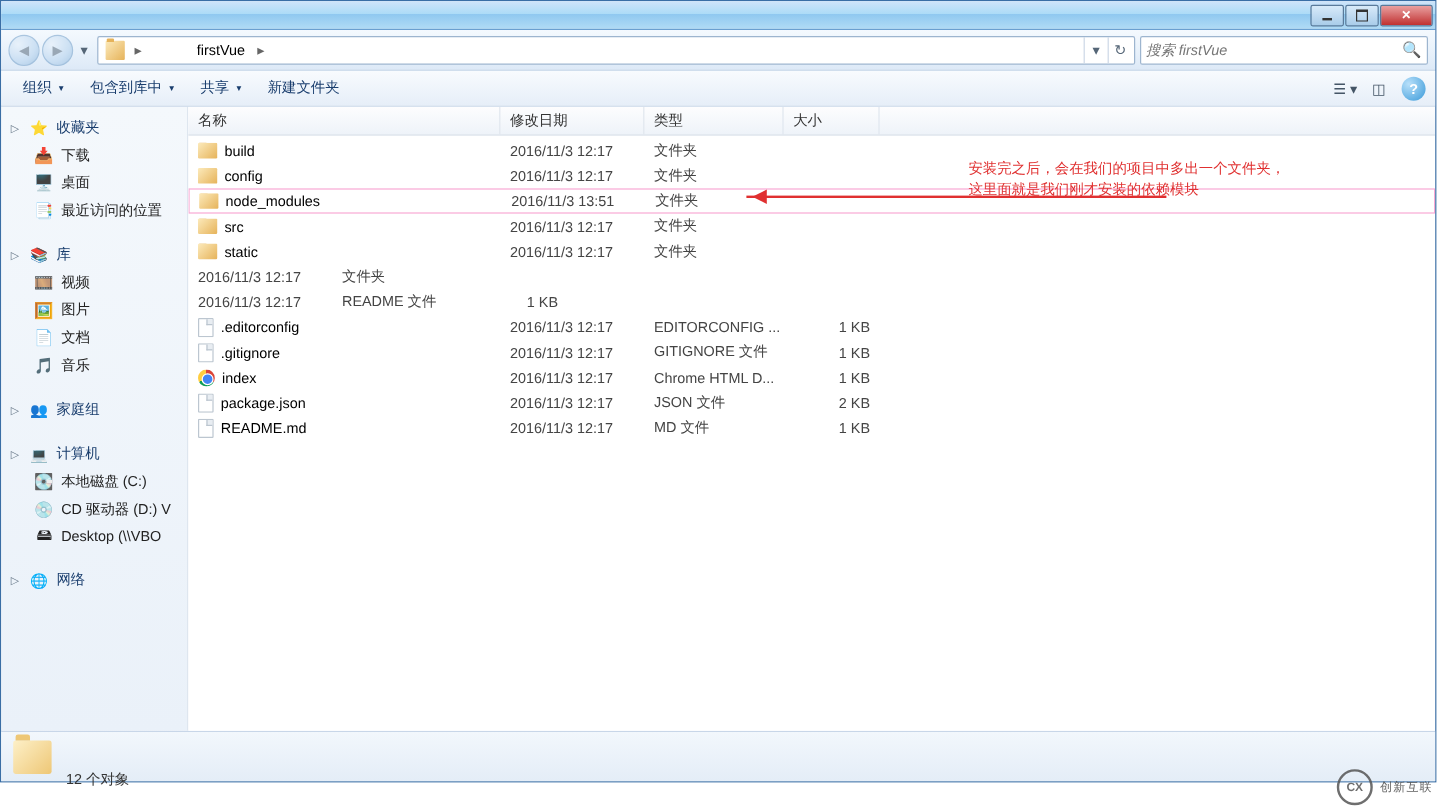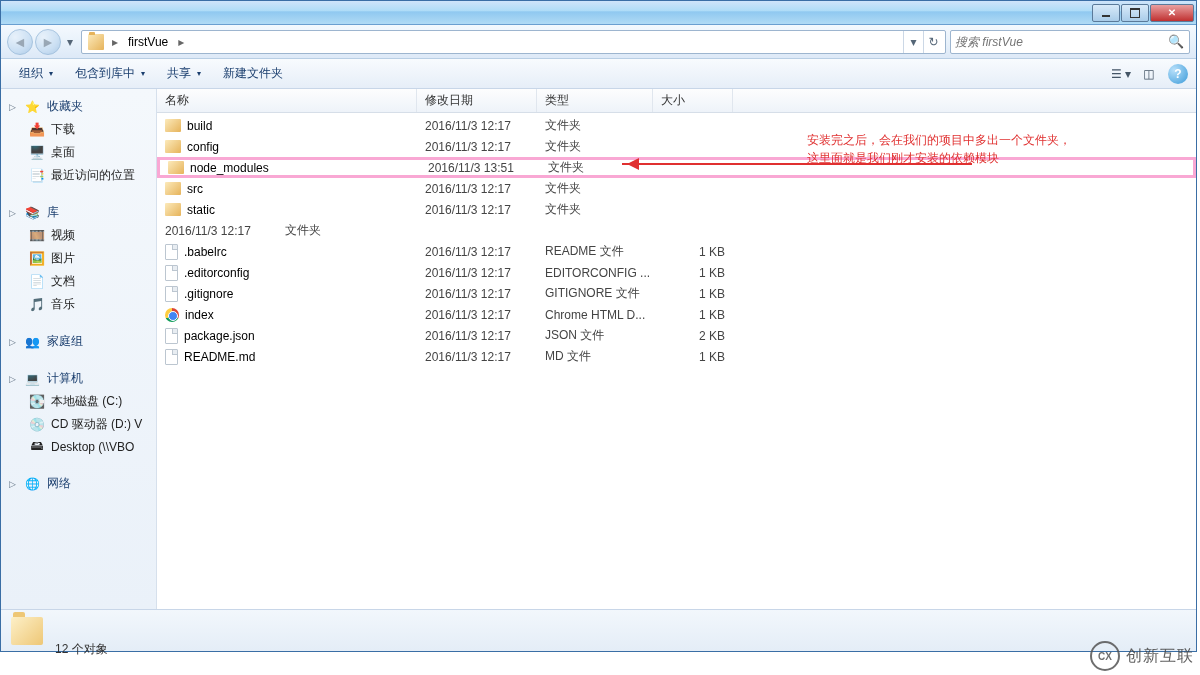--- a/index.html
+++ b/index.html
@@ -18,21 +18,21 @@
 .win-btn.close::before{content:"✕";color:#fff;font-size:10px;font-weight:bold;}
 
 .navbar { height: 34px; background: linear-gradient(to bottom, #f4f9fe 0%, #e9f2fb 50%, #dde9f7 100%); display: flex; align-items: center; padding: 0 6px; border-bottom: 1px solid #b8cee4; gap: 4px; }
 .nav-arrows { display: flex; gap: 2px; }
 .nav-arrow { width: 26px; height: 26px; border-radius: 50%; background: radial-gradient(circle at 30% 30%,#e6f0fa,#b9d5ef 60%,#8ab4da); border:1px solid #7ba5cc; display:flex;align-items:center;justify-content:center;color:#678;font-size:14px; cursor:pointer;}
 .nav-arrow.disabled{opacity:.6;}
 .nav-dd { width:14px;height:26px;display:flex;align-items:center;justify-content:center;color:#567;}
 .breadcrumb { flex: 1; height: 24px; background: #fff; border: 1px solid #9db5cf; border-radius: 2px; display: flex; align-items: center; padding: 0 2px; }
 .bc-icon { width:16px;height:16px;background:linear-gradient(135deg,#fceabb,#e6b35a);border-radius:1px;margin:0 4px;position:relative;}
 .bc-icon::before{content:"";position:absolute;top:-2px;left:1px;width:6px;height:3px;background:#e6b35a;border-radius:1px 1px 0 0;}
-.bc-seg { padding: 0 6px; height: 100%; display: flex; align-items: center; cursor: pointer; }
+.bc-seg { padding: 0 6px; height: 100%; display: flex; align-items: center; cursor: pointer; margin-left: 36px; }
 .bc-arrow { padding: 0 4px; color: #666; }
 .bc-tail { margin-left: auto; display:flex; }
 .bc-tail-btn { width:20px; height:22px; display:flex;align-items:center;justify-content:center;border-left:1px solid #ccd8e6;color:#567;cursor:pointer;}
 .searchbox { width: 240px; height: 24px; background: #fff; border: 1px solid #9db5cf; border-radius: 2px; display: flex; align-items: center; padding: 0 4px; }
 .searchbox input { border: none; outline: none; flex: 1; font-style: italic; color: #888; background: transparent; }
 .search-icon { color:#5a7aa0; font-size:13px;}
 
 .toolbar { height: 30px; background: linear-gradient(to bottom, #f8fbfe, #e6eef8); border-bottom: 1px solid #c8d6e8; display: flex; align-items: center; padding: 0 8px; gap: 2px; }
 .tool-item { padding: 4px 10px; color: #1a3e6e; cursor: pointer; border-radius: 2px; display:flex;align-items:center;gap:4px;}
 .tool-sep::after { content:"▾"; font-size:8px; color:#1a3e6e; margin-left:2px;}
@@ -53,21 +53,21 @@
 .main { flex: 1; display: flex; flex-direction: column; background: #fff; position: relative; }
 .col-headers { height: 24px; background: linear-gradient(to bottom,#fdfdfe,#eef3f9); border-bottom: 1px solid #d6dee8; display: flex; align-items:center;}
 .col-h { padding: 0 8px; height:100%; display:flex;align-items:center; border-right: 1px solid #e0e6ee; color:#333; cursor:pointer;}
 .col-h.name{width:260px;}
 .col-h.date{width:120px;}
 .col-h.type{width:116px;}
 .col-h.size{width:80px;}
 
 .files { flex: 1; overflow: auto; padding-top: 2px; }
 .file-row { height: 21px; display: flex; align-items: center; cursor: pointer; }
-.file-row.highlighted { border:3px solid #f9a8d4; height:21px; }
+.file-row.highlighted { border:1px solid #f9a8d4; height:21px; }
 .fc { padding: 0 8px; display:flex;align-items:center;gap:6px;overflow:hidden;white-space:nowrap;text-overflow:ellipsis;}
 .fc.name{width:260px;}
 .fc.date{width:120px;color:#444;}
 .fc.type{width:116px;color:#444;}
 .fc.size{width:80px;color:#444;justify-content:flex-end;}
 .fldr-ic { width:16px;height:13px;background:linear-gradient(135deg,#fceabb,#e6b35a);border-radius:1px;position:relative;}
 .fldr-ic::before{content:"";position:absolute;top:-3px;left:1px;width:6px;height:3px;background:#e6b35a;border-radius:1px 1px 0 0;}
 .file-ic { width:13px;height:16px;background:#fff;border:1px solid #bcc6d0;border-radius:1px;position:relative;}
 .file-ic::before{content:"";position:absolute;top:0;right:0;width:4px;height:4px;background:#e8edf2;border-left:1px solid #bcc6d0;border-bottom:1px solid #bcc6d0;}
 .chrome-ic{width:14px;height:14px;border-radius:50%;background:conic-gradient(#db4437 0 120deg,#0f9d58 120deg 240deg,#ffcd40 240deg 360deg);position:relative;}
@@ -77,21 +77,21 @@
 .arrow { position:absolute; top:74px; left:465px; width:350px; height:2px; background:#e03030;}
 .arrow::before { content:""; position:absolute; left:-1px; top:-5px; border:6px solid transparent; border-right:12px solid #e03030;}
 
 .statusbar { height: 42px; background: linear-gradient(to bottom,#f2f7fc,#e4edf7); border-top: 1px solid #c8d6e8; display:flex;align-items:center;padding:0 10px;gap:12px;}
 .status-folder { width:32px;height:28px;background:linear-gradient(135deg,#fdf0c8,#eec776);border-radius:2px;position:relative;}
 .status-folder::before{content:"";position:absolute;top:-5px;left:2px;width:12px;height:5px;background:#eec776;border-radius:2px 2px 0 0;}
 .status-text { color:#333;margin-top:37px; }
 
 .watermark { position:absolute; right:6px; bottom:4px; display:flex;align-items:center;gap:6px;opacity:.85;}
 .wm-circle { width:30px;height:30px;border:2px solid #555;border-radius:50%;display:flex;align-items:center;justify-content:center;font-weight:bold;color:#555;font-size:10px;}
-.wm-text { font-size:16px;color:#444;letter-spacing:1px;}
+.wm-text { font-size:10px;color:#444;letter-spacing:1px;}
 </style>
 </head>
 <body>
 
 <div class="window">
 
   <div class="titlebar">
     <div class="titlebar-icons">
     </div>
     <div class="win-btn min"></div>
@@ -273,24 +273,20 @@
             <div class="fc date">2016/11/3 12:17</div>
             <div class="fc type">文件夹</div>
             <div class="fc size"></div>
           </div>
           <div class="file-row">
             <div class="fc date">2016/11/3 12:17</div>
             <div class="fc type">文件夹</div>
             <div class="fc size"></div>
           </div>
           <div class="file-row">
-            <div class="fc name">
-              <span class="file-ic"></span>
-              <span>.babelrc</span>
-            </div>
             <div class="fc date">2016/11/3 12:17</div>
             <div class="fc type">README 文件</div>
             <div class="fc size">1 KB</div>
           </div>
           <div class="file-row">
             <div class="fc name">
               <span class="file-ic"></span>
               <span>.editorconfig</span>
             </div>
             <div class="fc date">2016/11/3 12:17</div>

